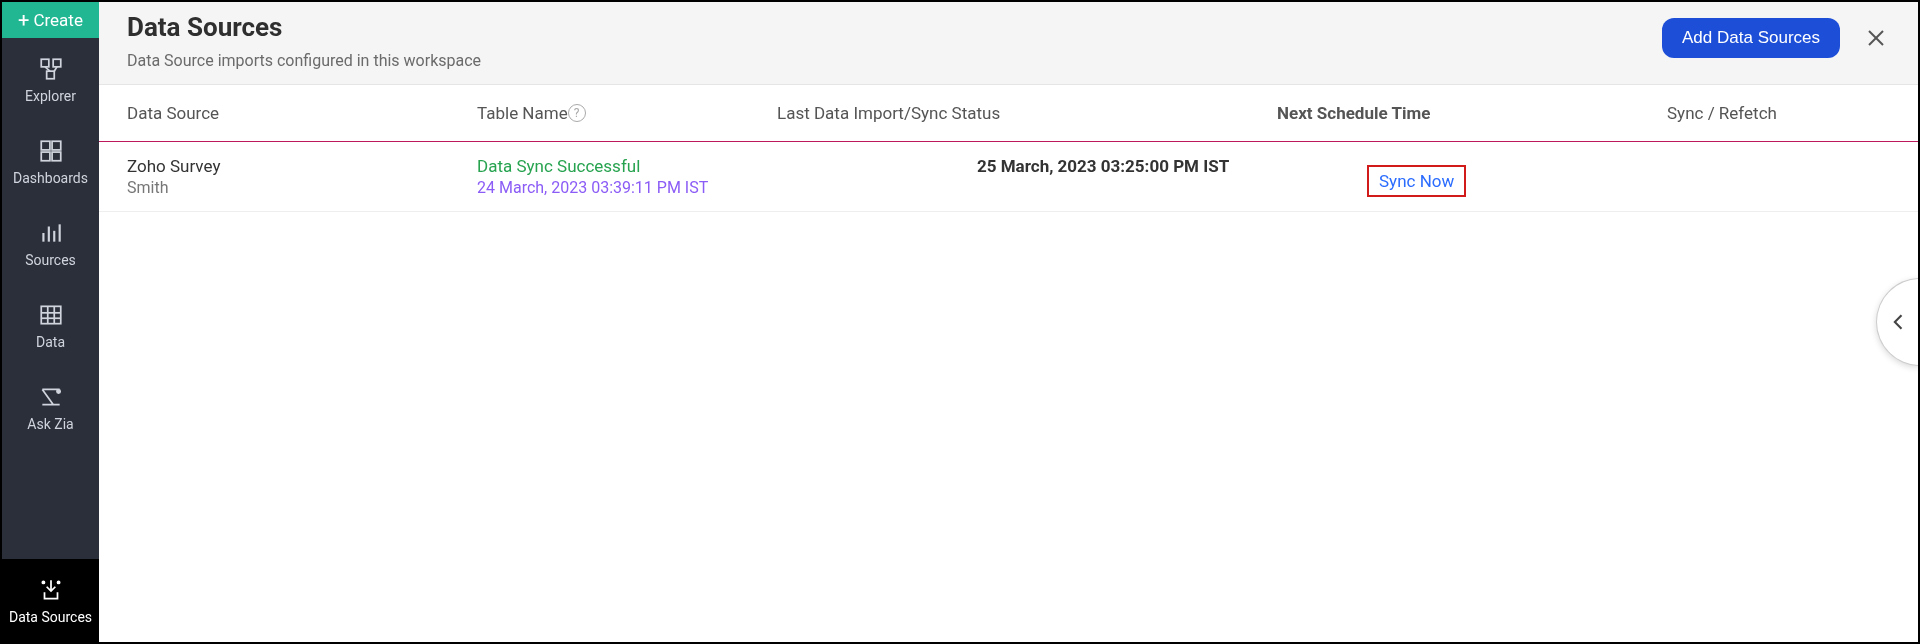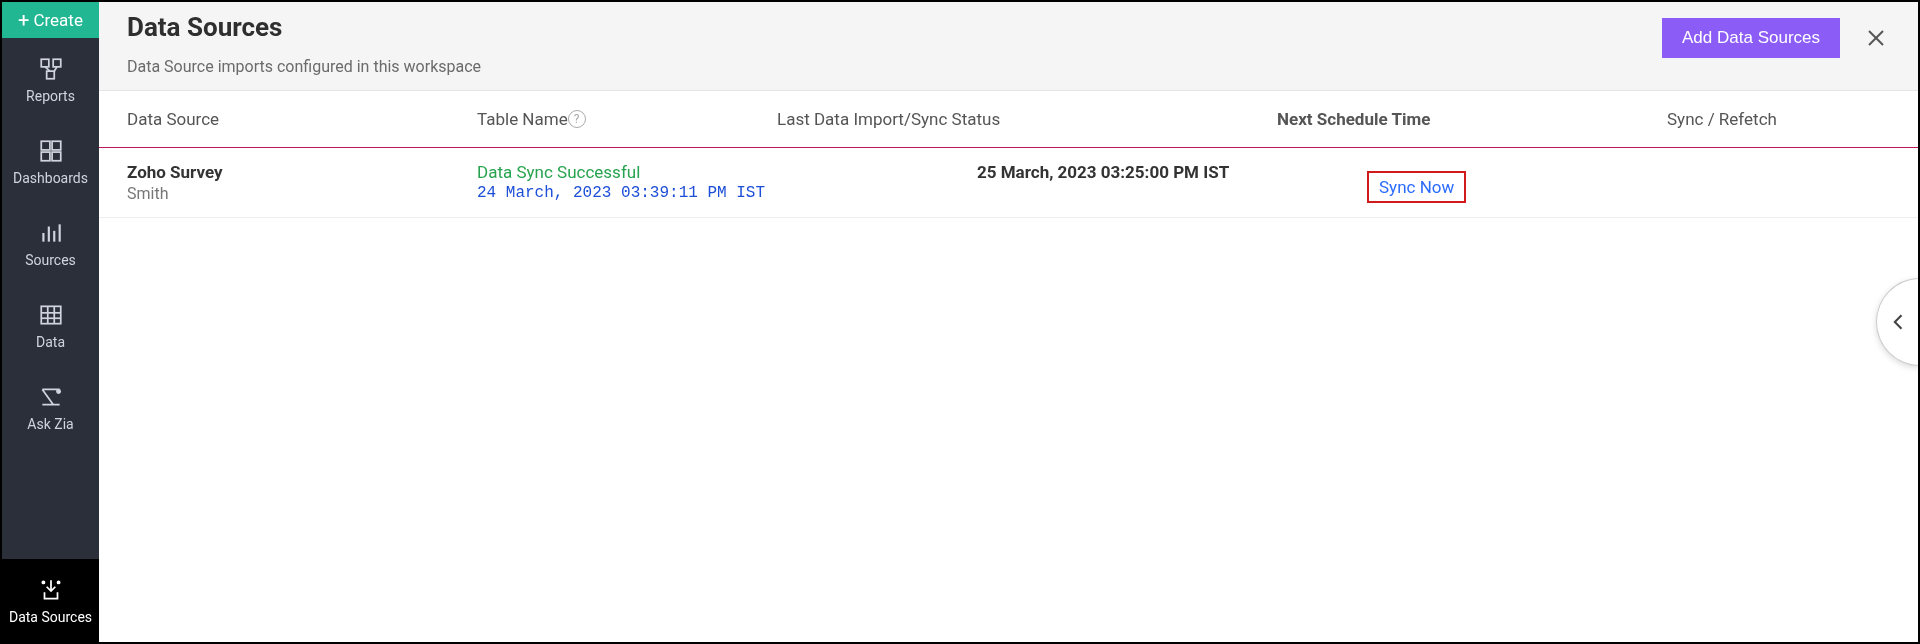--- a/index.html
+++ b/index.html
@@ -83,33 +83,33 @@
   }
   .page-title {
     font-size: 26px;
     font-weight: 700;
     color: #2f2f2f;
     line-height: 1.2;
   }
   .page-subtitle {
     font-size: 16px;
     color: #6b6b6b;
-    margin-top: 14px;
+    margin-top: 8px;
   }
   .header-right {
     display: flex;
     align-items: center;
     gap: 22px;
     margin-top: 6px;
   }
   .add-btn {
-    background: #8b5cf6;
+    background: #1d4ed8;
     color: #fff;
     border: none;
-    border-radius: 0;
+    border-radius: 12px;
     padding: 10px 20px;
     font-size: 17px;
     cursor: pointer;
   }
   .close-btn {
     width: 28px;
     height: 28px;
     cursor: pointer;
     display: flex;
     align-items: center;
@@ -142,24 +142,24 @@
   .help-icon {
     width: 18px; height: 18px;
     border: 1px solid #aaa;
     border-radius: 50%;
     display: inline-flex;
     align-items: center;
     justify-content: center;
     font-size: 12px;
     color: #aaa;
   }
-  .ds-name { color: #333; font-weight: bold; }
+  .ds-name { color: #333; }
   .ds-sub  { color: #777; font-size: 16px; margin-top: 2px; }
   .status-ok { color: #27a34f; }
-  .status-time { color: #1d4ed8; font-size: 16px; margin-top: 2px; font-family: Liberation Mono, monospace; }
+  .status-time { color: #8b5cf6; font-size: 16px; margin-top: 2px; }
   .sync-link {
     color: #2b6cff;
     border: 2px solid #d11a1a;
     display: inline-block;
     padding: 4px 10px;
     cursor: pointer;
     margin-top: 9px;
   }
   
   .edge-handle {
@@ -195,21 +195,21 @@
     <div class="nav-item">
       <span class="nav-icon">
         <svg width="26" height="26" viewBox="0 0 24 24" stroke-width="1.6">
             <rect x="3" y="3" width="7" height="7"></rect>
             <rect x="14" y="3" width="7" height="7"></rect>
             <rect x="8" y="14" width="7" height="7"></rect>
             <line x1="6.5" y1="10" x2="11" y2="14"></line>
             <line x1="17.5" y1="10" x2="15" y2="14"></line>
           </svg>
       </span>
-      <span>Reports</span>
+      <span>Explorer</span>
     </div>
 
     <div class="nav-item">
       <span class="nav-icon">
         <svg width="26" height="26" viewBox="0 0 24 24" stroke-width="1.6">
             <rect x="3" y="3" width="8" height="8"></rect>
             <rect x="13" y="3" width="8" height="8"></rect>
             <rect x="3" y="13" width="8" height="8"></rect>
             <rect x="13" y="13" width="8" height="8"></rect>
           </svg>

